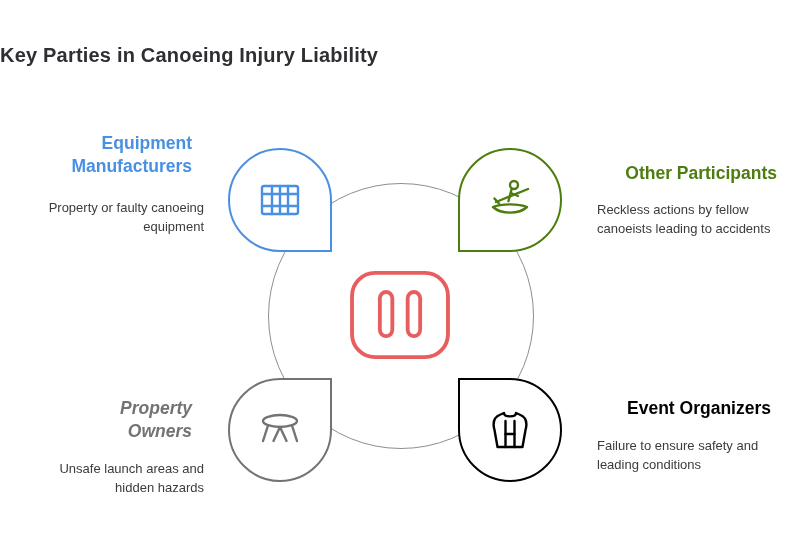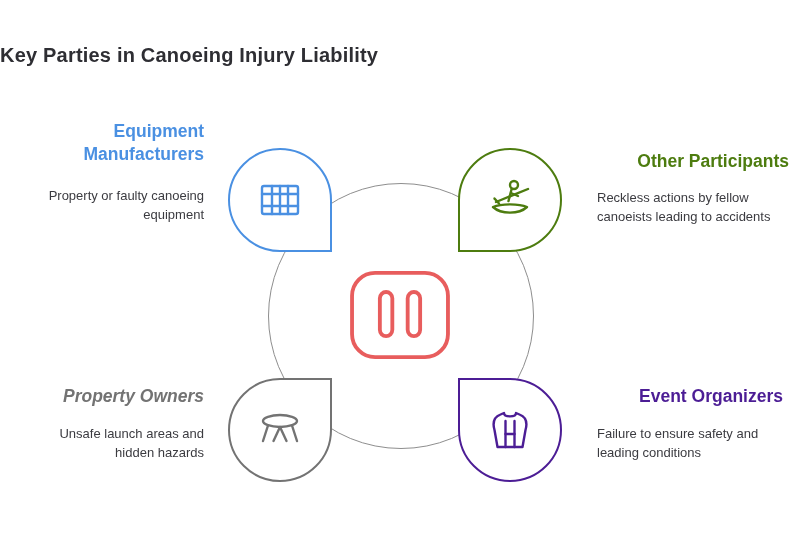--- a/index.html
+++ b/index.html
@@ -61,25 +61,25 @@
   }
   .petal svg { display: block; }
   .petal-tl { left: 228px; top: 148px; border-radius: 52px 52px 0 52px; }
   .petal-tr { left: 458px; top: 148px; border-radius: 52px 52px 52px 0; }
   .petal-bl { left: 228px; top: 378px; border-radius: 52px 0 52px 52px; }
   .petal-br { left: 458px; top: 378px; border-radius: 0 52px 52px 52px; }
 
   .c-blue   { color: #4a90e2; }
   .c-orange { color: #4d7c0f; }
   .c-green  { color: #737373; font-style: italic; }
-  .c-yellow { color: #4c1d95; }
+  .c-yellow { color: #000000; }
 
   .label-block { position: absolute; z-index: 2; }
   .label-block h2 {
-    margin: 0;
+    margin: 12px;
     font-size: 17.5px;
     font-weight: 700;
     line-height: 1.3;
     text-align: right;
   }
   .label-block p {
     margin: 0;
     font-size: 13px;
     line-height: 1.5;
     color: #3b3b40;

